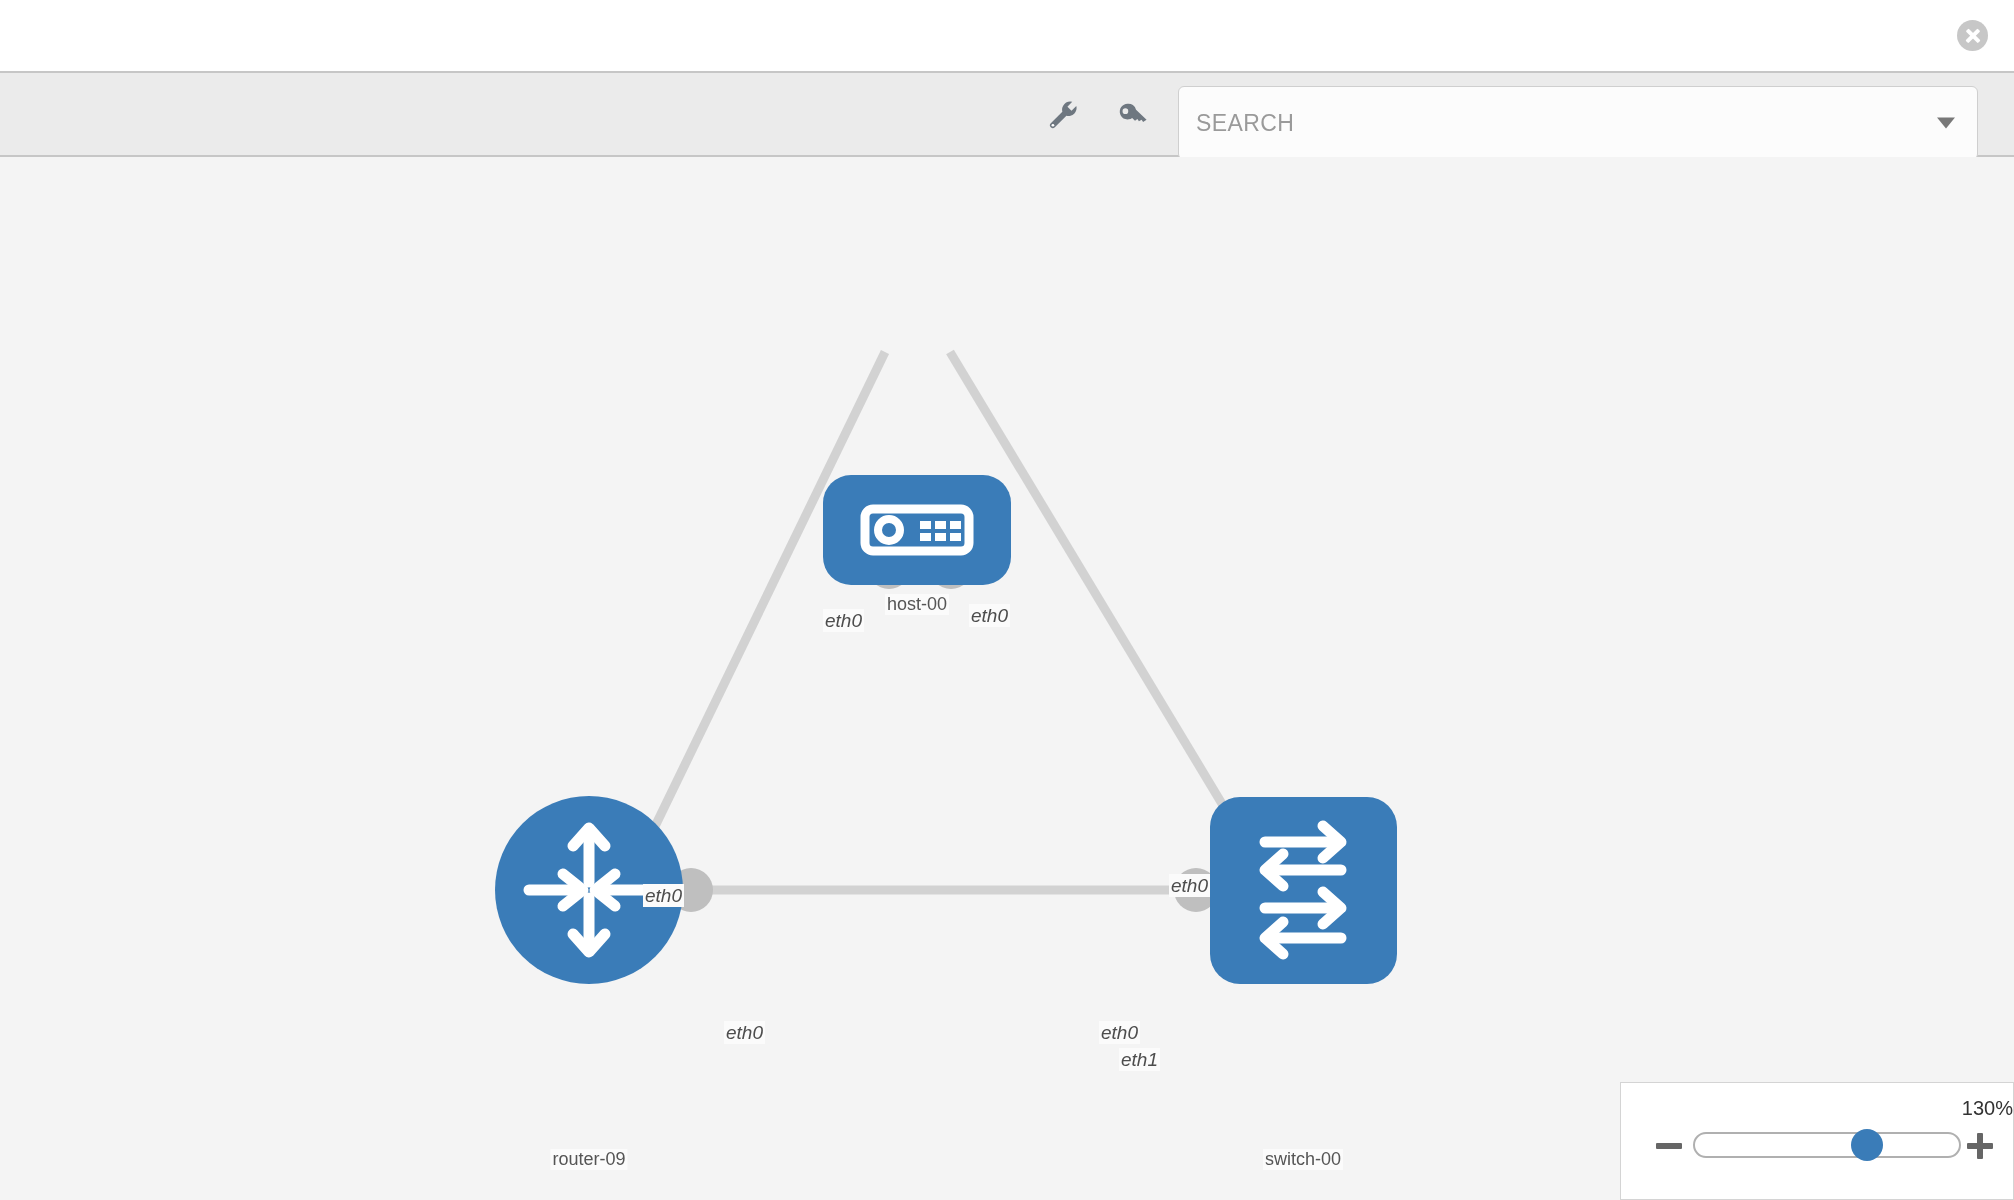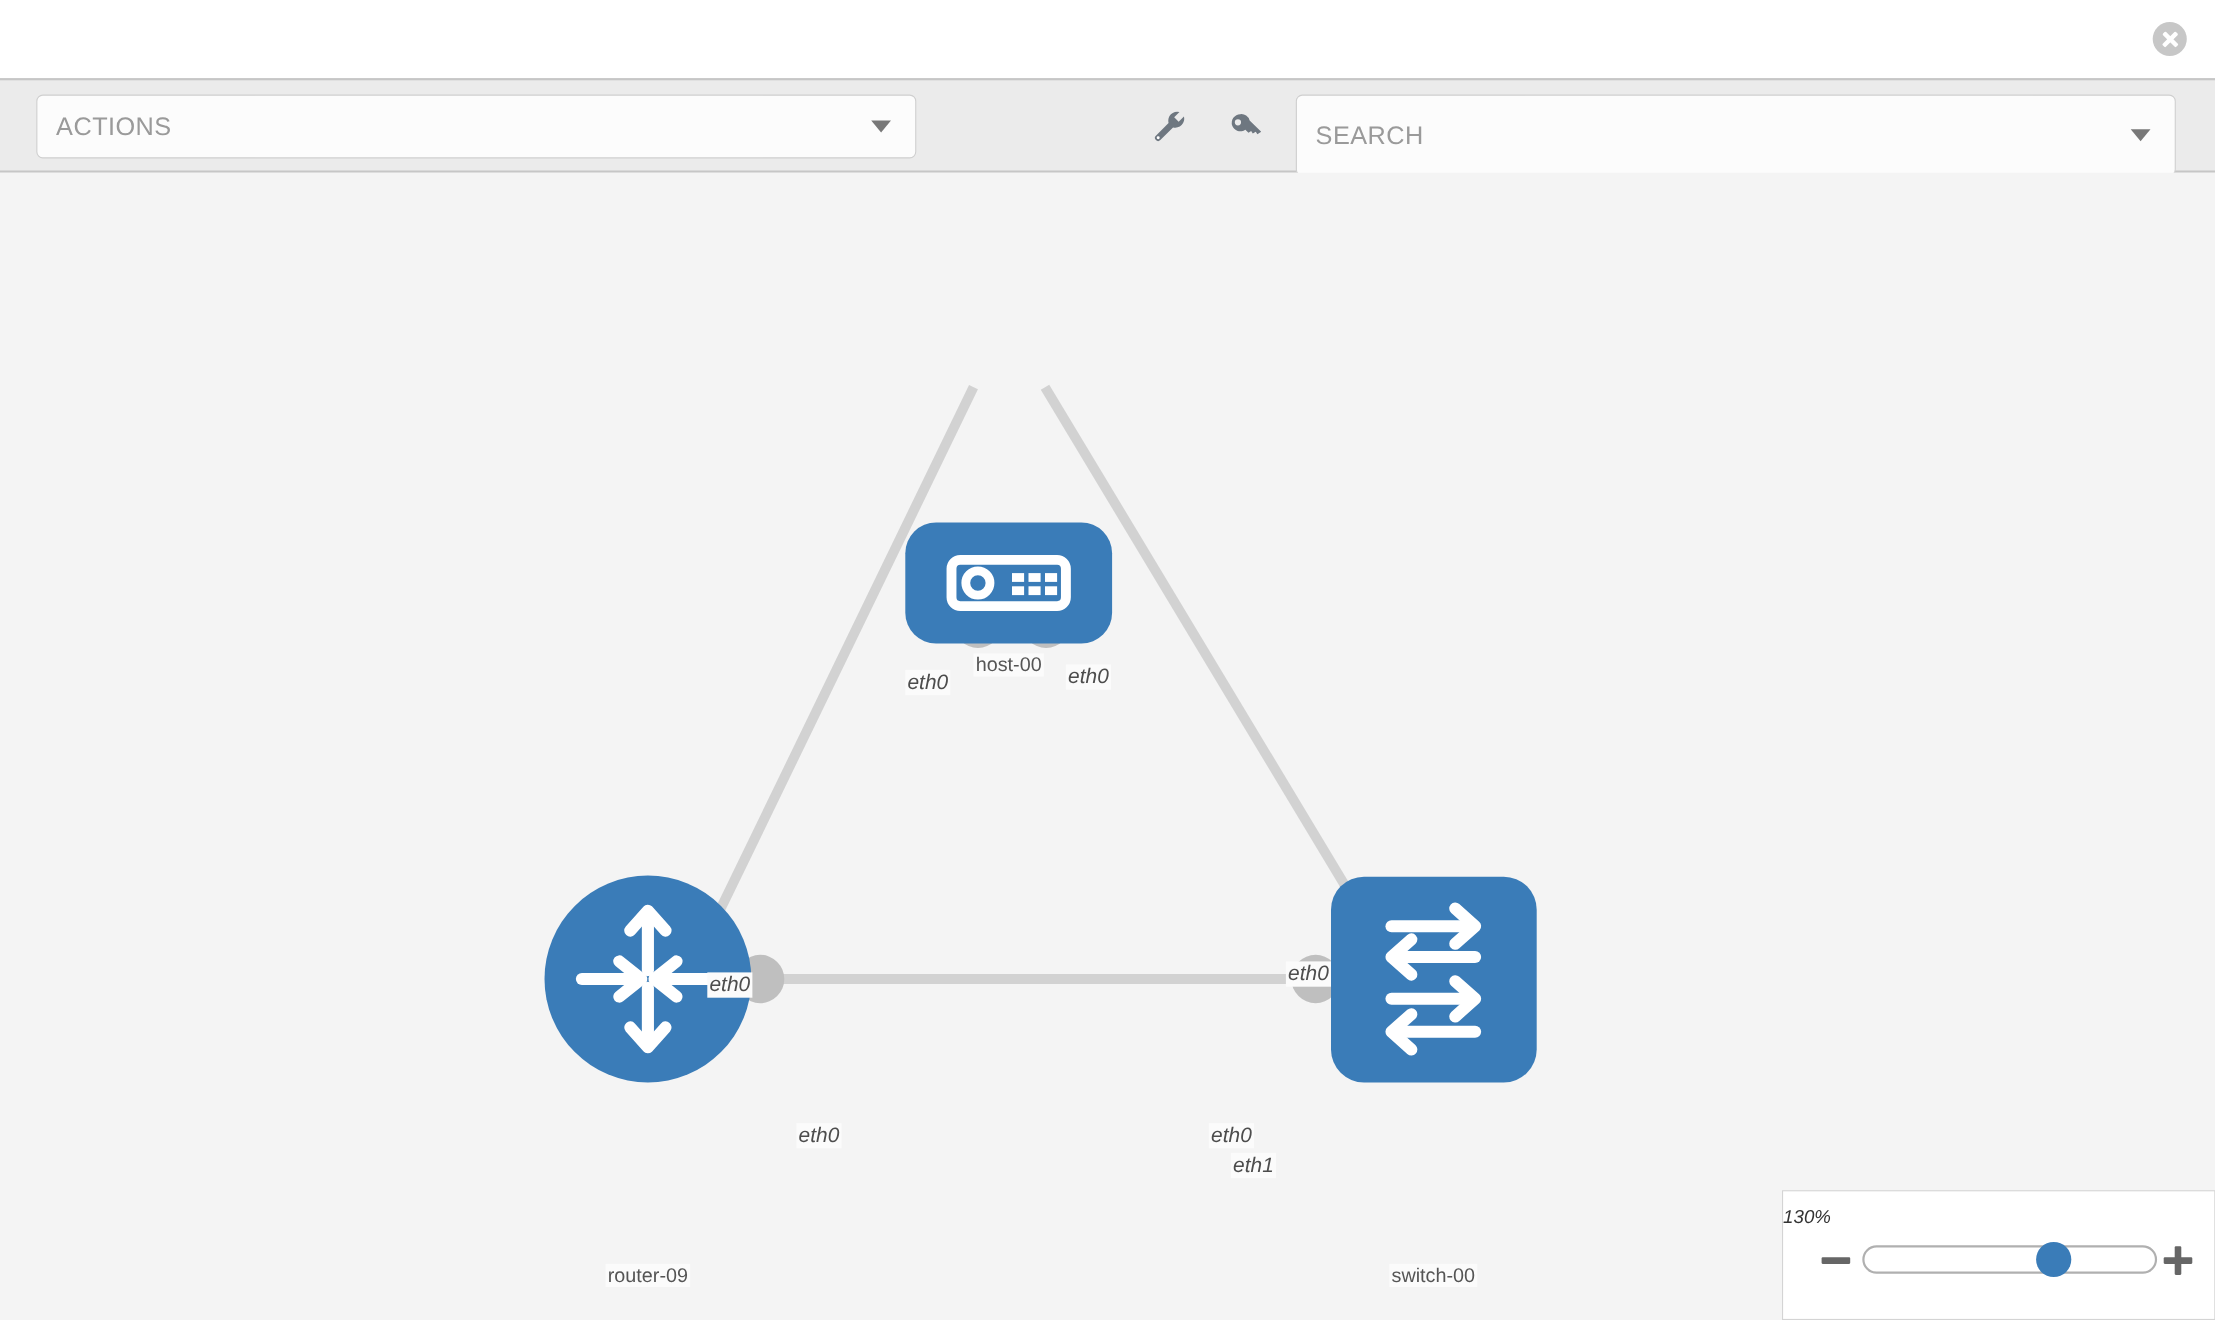--- a/index.html
+++ b/index.html
@@ -165,24 +165,23 @@
     height: 118px;
     background: #ffffff;
     border: 1px solid #d4d4d4;
     box-sizing: border-box;
   }
   .zoom-level {
     position: absolute;
     top: 14px;
     left: 0;
     width: 100%;
-    text-align: left;
-    font-size: 17px;
+    text-align: right;
+    font-size: 20px;
     color: #333333;
-    font-style: italic;
   }
   .zoom-minus, .zoom-plus {
     position: absolute;
     top: 48px;
     width: 30px;
     height: 30px;
     cursor: pointer;
   }
   .zoom-minus { left: 33px; }
   .zoom-plus { right: 18px; }
@@ -227,24 +226,20 @@
 
   <div class="header">
     <div class="close-btn">
       <div class="x-bar a"></div>
       <div class="x-bar b"></div>
     </div>
   </div>
 
   <div class="toolbar">
 
-    <div class="select-box" id="actions-select">
-      <span class="sel-label">ACTIONS</span>
-      <span class="caret"></span>
-    </div>
 
     <div class="tool-icon" id="wrench-icon">
       <svg viewBox="0 0 24 24" width="36" height="36" aria-hidden="true">
         <path fill="#6e7780" d="M20.2 4.6a5.4 5.4 0 0 1-6.6 6.6L5.9 18.9a1.9 1.9 0 1 1-2.7-2.7l7.7-7.7a5.4 5.4 0 0 1 6.6-6.6l-3.2 3.2 2.7 2.7 3.2-3.2z"></path>
         <circle fill="#ffffff" cx="4.6" cy="17.5" r="0.9"></circle>
       </svg>
     </div>
 
     <div class="tool-icon" id="key-icon">
       <svg viewBox="0 0 24 24" width="36" height="36" aria-hidden="true">

